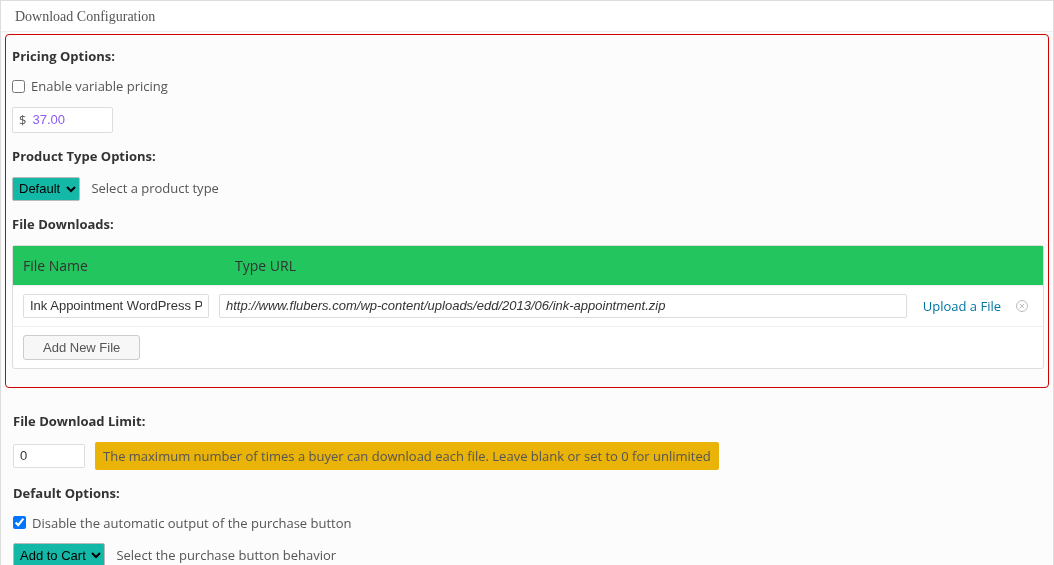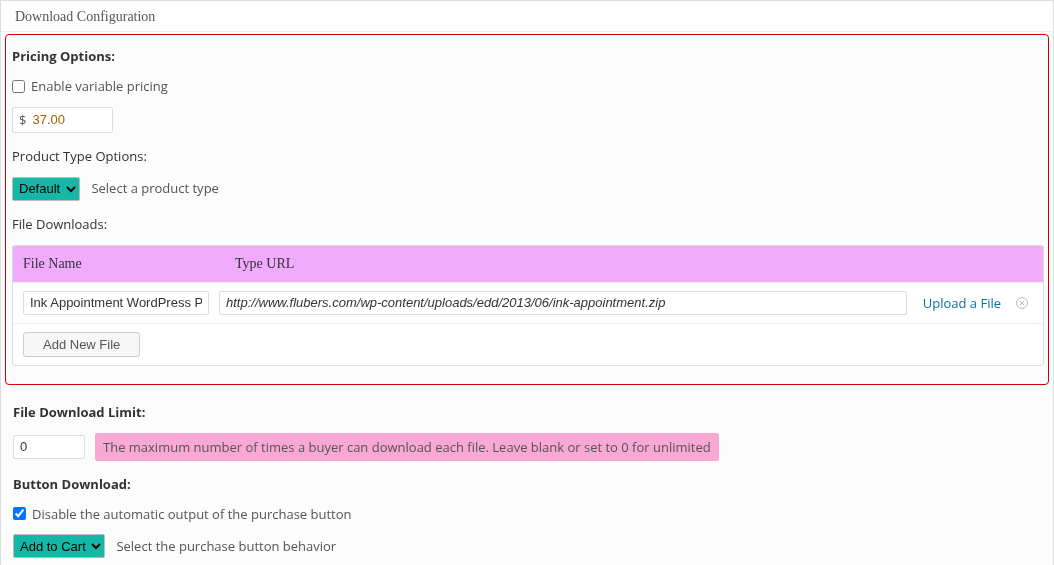--- a/index.html
+++ b/index.html
@@ -25,31 +25,31 @@
       border-bottom: 1px solid #eee;
       font-family: Georgia, "Times New Roman", serif;
     }
     .metabox-body {
       padding: 10px 12px 12px 12px;
       background: #fcfcfc;
     }
     .highlight-box {
       border: 1px solid #d30000;
       padding: 6px 6px 8px 6px;
-      margin: -8px -8px 18px -8px;
+      margin: -8px -8px 24px -8px;
       border-radius: 4px;
     }
     .section-label {
       font-weight: bold;
       color: #333;
       margin: 6px 0 12px 0;
       font-size: 13px;
     }
     .section-label-tight {
-      font-weight: normal;
+      font-weight: bold;
       color: #333;
       margin: 14px 0 12px 0;
       font-size: 13px;
     }
     .row {
       margin-bottom: 10px;
     }
     label.checkbox-label {
       display: inline-flex;
       align-items: center;
@@ -72,21 +72,21 @@
       padding: 0 6px;
       color: #555;
       font-size: 13px;
     }
     input.price-field {
       border: none;
       outline: none;
       width: 80px;
       height: 22px;
       font-size: 13px;
-      color: #a16207;
+      color: #8b5cf6;
       padding: 0;
     }
     select.wp-select {
       border: 1px solid #bbb;
       background: #14b8a6;
       height: 24px;
       font-size: 13px;
       padding: 0 2px;
       border-radius: 2px;
     }
@@ -99,22 +99,21 @@
       width: 100%;
       border: 1px solid #ddd;
       border-radius: 3px;
       background: #fff;
       margin-bottom: 10px;
     }
     .files-header {
       display: flex;
       padding: 10px 10px;
       border-bottom: 1px solid #eee;
-      background: #f0abfc;
-      font-family: Liberation Serif, serif;
+      background: #22c55e;
     }
     .files-header .col-name {
       width: 200px;
       font-size: 14px;
       color: #333;
     }
     .files-header .col-url {
       flex: 1;
       font-size: 14px;
       color: #333;
@@ -178,21 +177,21 @@
     .limit-row {
       display: flex;
       align-items: center;
       gap: 10px;
       margin-bottom: 14px;
     }
     .limit-input {
       width: 72px;
     }
     .yellow-desc {
-      background: #f9a8d4;
+      background: #eab308;
       padding: 5px 8px;
       font-size: 13px;
       color: #555;
       border-radius: 2px;
     }
   </style>
 </head>
 <body>
 
 <div class="metabox">
@@ -252,21 +251,21 @@
 
     </div>
 
     <div class="section-label">File Download Limit:</div>
 
     <div class="limit-row">
       <input class="text-field limit-input" type="text" value="0" style="">
       <span class="yellow-desc">The maximum number of times a buyer can download each file. Leave blank or set to 0 for unlimited</span>
     </div>
 
-    <div class="section-label">Button Download:</div>
+    <div class="section-label">Default Options:</div>
 
     <div class="row">
       <label class="checkbox-label">
         <input type="checkbox" checked="" style="">
         <span>Disable the automatic output of the purchase button</span>
       </label>
     </div>
 
     <div class="row">
       <select class="wp-select">

